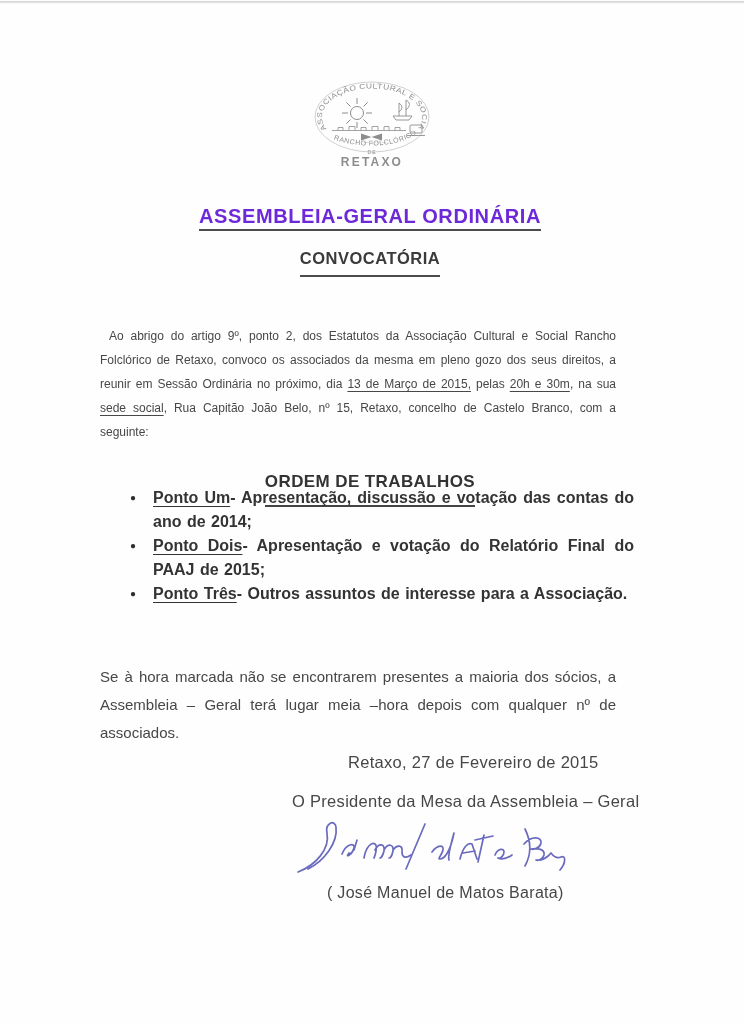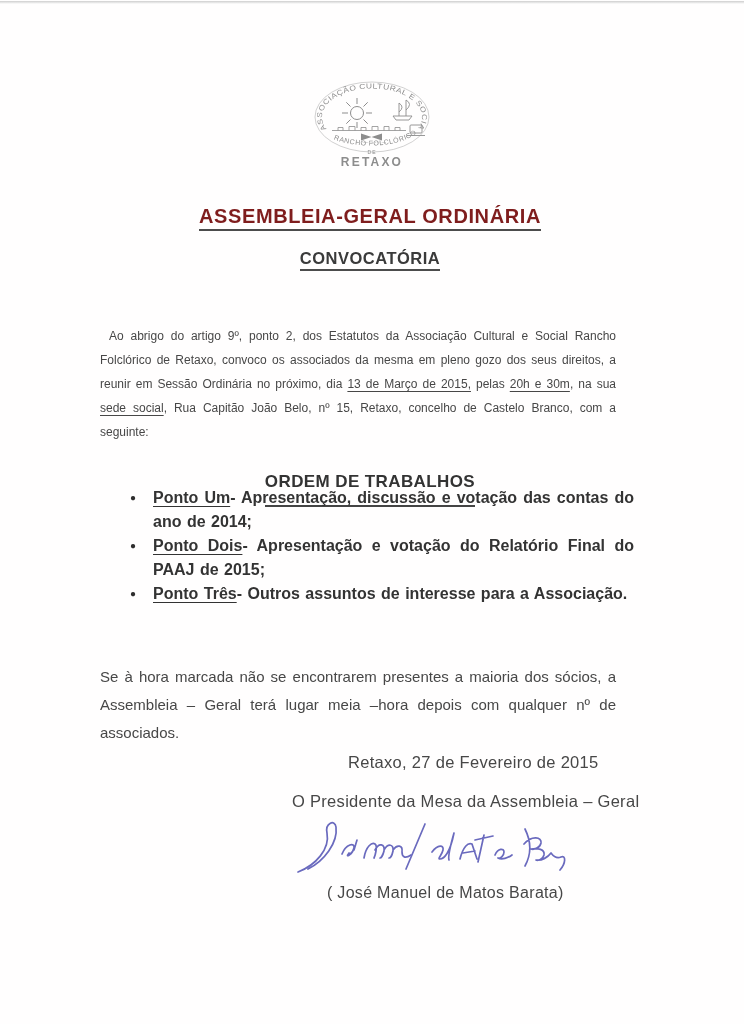--- a/index.html
+++ b/index.html
@@ -5,25 +5,25 @@
   html,body{margin:0;padding:0;background:#ffffff;}
   .page{
     position:relative;width:744px;height:1024px;background:#fffefe;overflow:hidden;
     color:#424242;font-family:"Liberation Sans",sans-serif;
   }
   .scan-top{position:absolute;top:1px;left:0;width:744px;height:3px;
     background:linear-gradient(180deg,#c6c6c6 0%,#e4e4e4 55%,#ffffff 100%);opacity:.85;}
   .seal{position:absolute;left:302px;top:74px;width:142px;height:102px;}
   .heading{position:absolute;left:0;width:740px;text-align:center;}
   .h-main{top:205px;}
-  .h-main span{font-size:20px;font-weight:bold;letter-spacing:.6px;color:#7f1d1d;
+  .h-main span{font-size:20px;font-weight:bold;letter-spacing:.6px;color:#6d28d9;
     border-bottom:2px solid #4c4c4c;padding-bottom:2px;}
   .h-sub{top:249px;}
   .h-sub span{font-size:16.5px;font-weight:bold;letter-spacing:.5px;color:#3a3a3a;
-    border-bottom:2px solid #4c4c4c;padding-bottom:2px;}
+    border-bottom:2px solid #4c4c4c;padding-bottom:8px;}
   .h-agenda{top:472px;}
   .h-agenda span{font-size:17px;font-weight:bold;letter-spacing:.4px;color:#333333;
     border-bottom:2px solid #444444;padding-bottom:14px;}
   .p1{position:absolute;top:312px;left:100px;width:516px;font-size:12px;line-height:24px;
     text-align:justify;text-indent:9px;word-spacing:1.5px;color:#474747;}
   .u{text-decoration:underline;text-underline-offset:3px;}
   .agenda-list{position:absolute;top:486px;left:130px;width:504px;margin:0;padding:0;list-style:none;}
   .agenda-list li{position:relative;padding-left:23px;font-size:16px;line-height:24px;
     font-weight:bold;color:#333333;text-align:justify;word-spacing:1px;}
   .agenda-list li::before{content:"●";position:absolute;left:0;top:0;font-size:10px;line-height:24px;color:#2e2e2e;}

